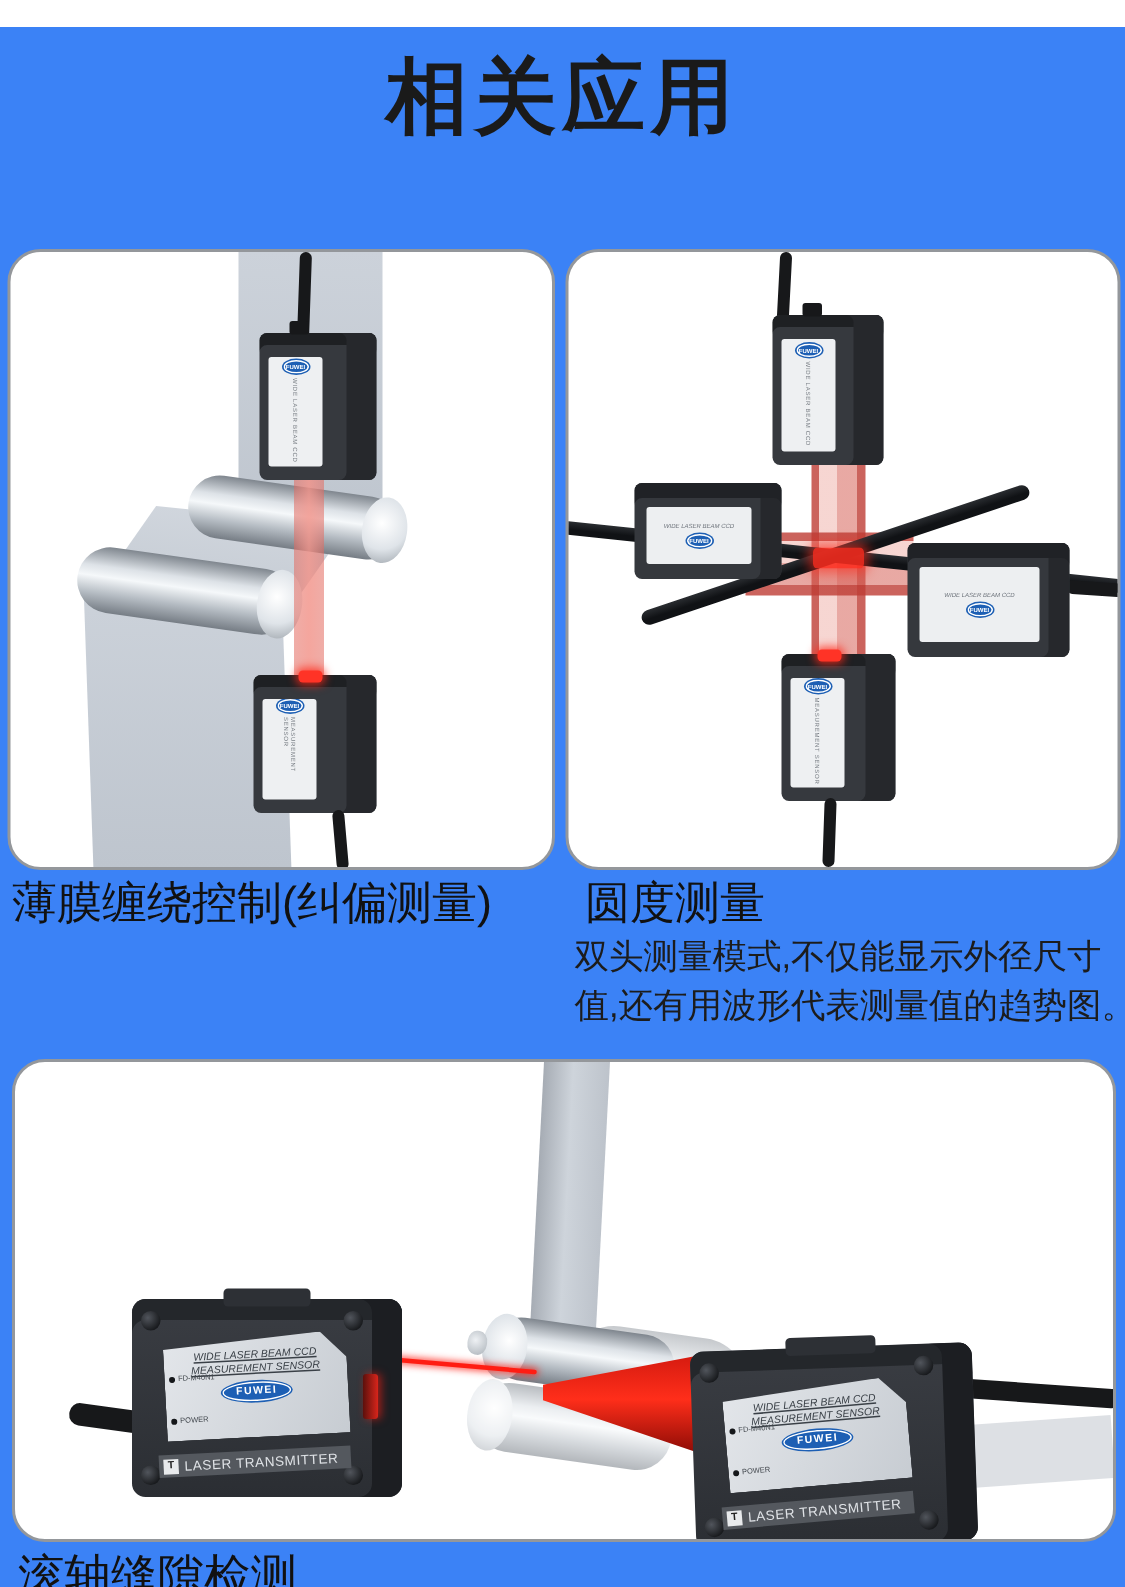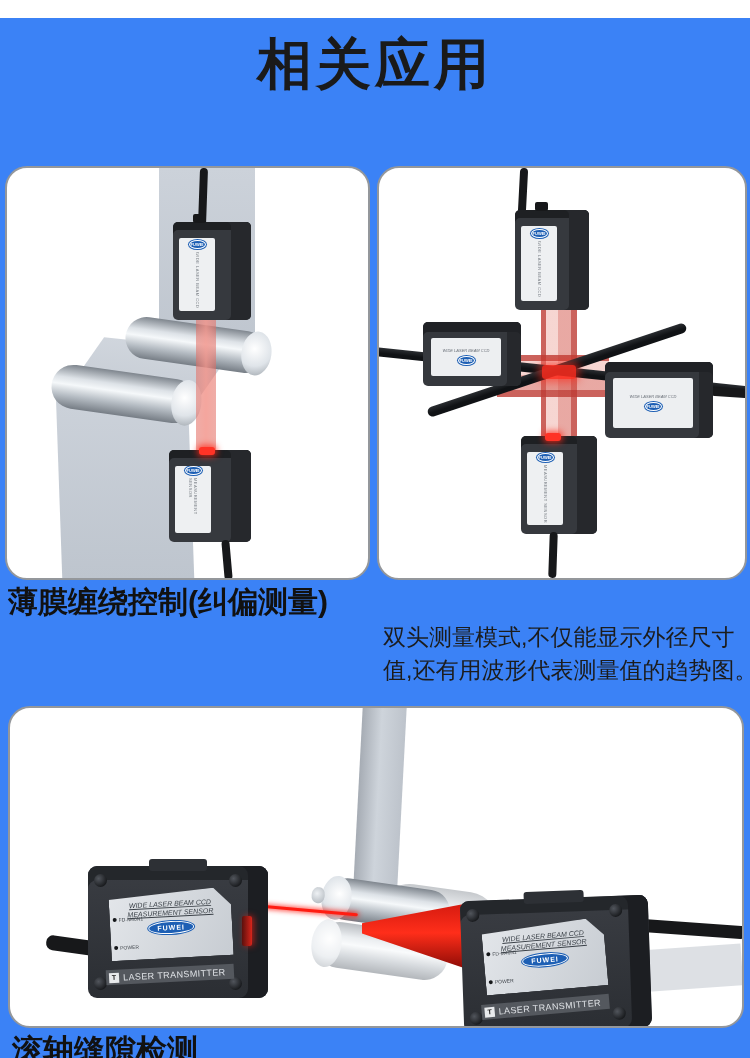--- a/index.html
+++ b/index.html
@@ -12,21 +12,21 @@
   .title-en{position:absolute;top:66px;left:0;width:100%;text-align:center;
             font-size:47px;font-weight:400;letter-spacing:1px;}
 
   
   .panel{position:absolute;border:2px solid #94979b;border-radius:22px;background:#fff;overflow:hidden;}
   #panel-film{left:5px;top:148px;width:361px;height:410px;}
   #panel-round{left:377px;top:148px;width:366px;height:410px;}
   #panel-roller{left:8px;top:688px;width:732px;height:318px;}
 
   
-  .caption{position:absolute;font-size:30px;font-weight:700;color:#111;white-space:nowrap;}
+  .caption{position:absolute;font-size:30px;font-weight:400;color:#111;white-space:nowrap;}
   #caption-film{left:8px;top:564px;}
   #caption-round{left:390px;top:564px;}
   #caption-roller{left:12px;top:1012px;font-size:31px;}
   .desc{position:absolute;left:383px;top:603px;font-size:23px;line-height:1.42;color:#1c1c1c;white-space:nowrap;}
   .cable{position:absolute;background:#17181a;border-radius:4px;}
   .roller{position:absolute;border-radius:999px;
           background:linear-gradient(180deg,#7f868e 0%,#dde2e7 30%,#f5f8fa 46%,#b5bcc3 72%,#767d85 100%);}
   .cap-r{position:absolute;right:-5px;top:-1px;bottom:-1px;width:30px;border-radius:50%;
          background:radial-gradient(circle at 42% 40%,#ffffff 0%,#dfe4e9 55%,#9aa1a8 100%);}
   .cap-l{position:absolute;left:-5px;top:-1px;bottom:-1px;width:30px;border-radius:50%;
@@ -182,20 +182,21 @@
       <div class="red-spot" style="left:24px;"></div>
       <div class="sv-label">
         <span class="oval-sm">FUWEI</span>
         <span class="sv-text">MEASUREMENT SENSOR</span>
       </div>
     </div>
     <div class="cable" style="left:170px;top:364px;width:8px;height:46px;z-index:5;transform:rotate(2deg);"></div>
   </div>
 
   <div class="caption" id="caption-film">薄膜缠绕控制(纠偏测量)</div>
+  <div class="caption" id="caption-round">圆度测量</div>
   <div class="desc">
     <div>双头测量模式,不仅能显示外径尺寸</div>
     <div>值,还有用波形代表测量值的趋势图。</div>
   </div>
 
   <div class="panel" id="panel-roller">
     <div class="film" style="left:348px;top:0;width:44px;height:178px;z-index:0;transform:skewX(-3deg);
                 background:linear-gradient(90deg,#a6acb4,#ced4db 45%,#bdc3cb);"></div>
     <div class="gray-band" style="left:598px;top:240px;width:134px;height:42px;z-index:1;transform:rotate(-4deg);"></div>
 

